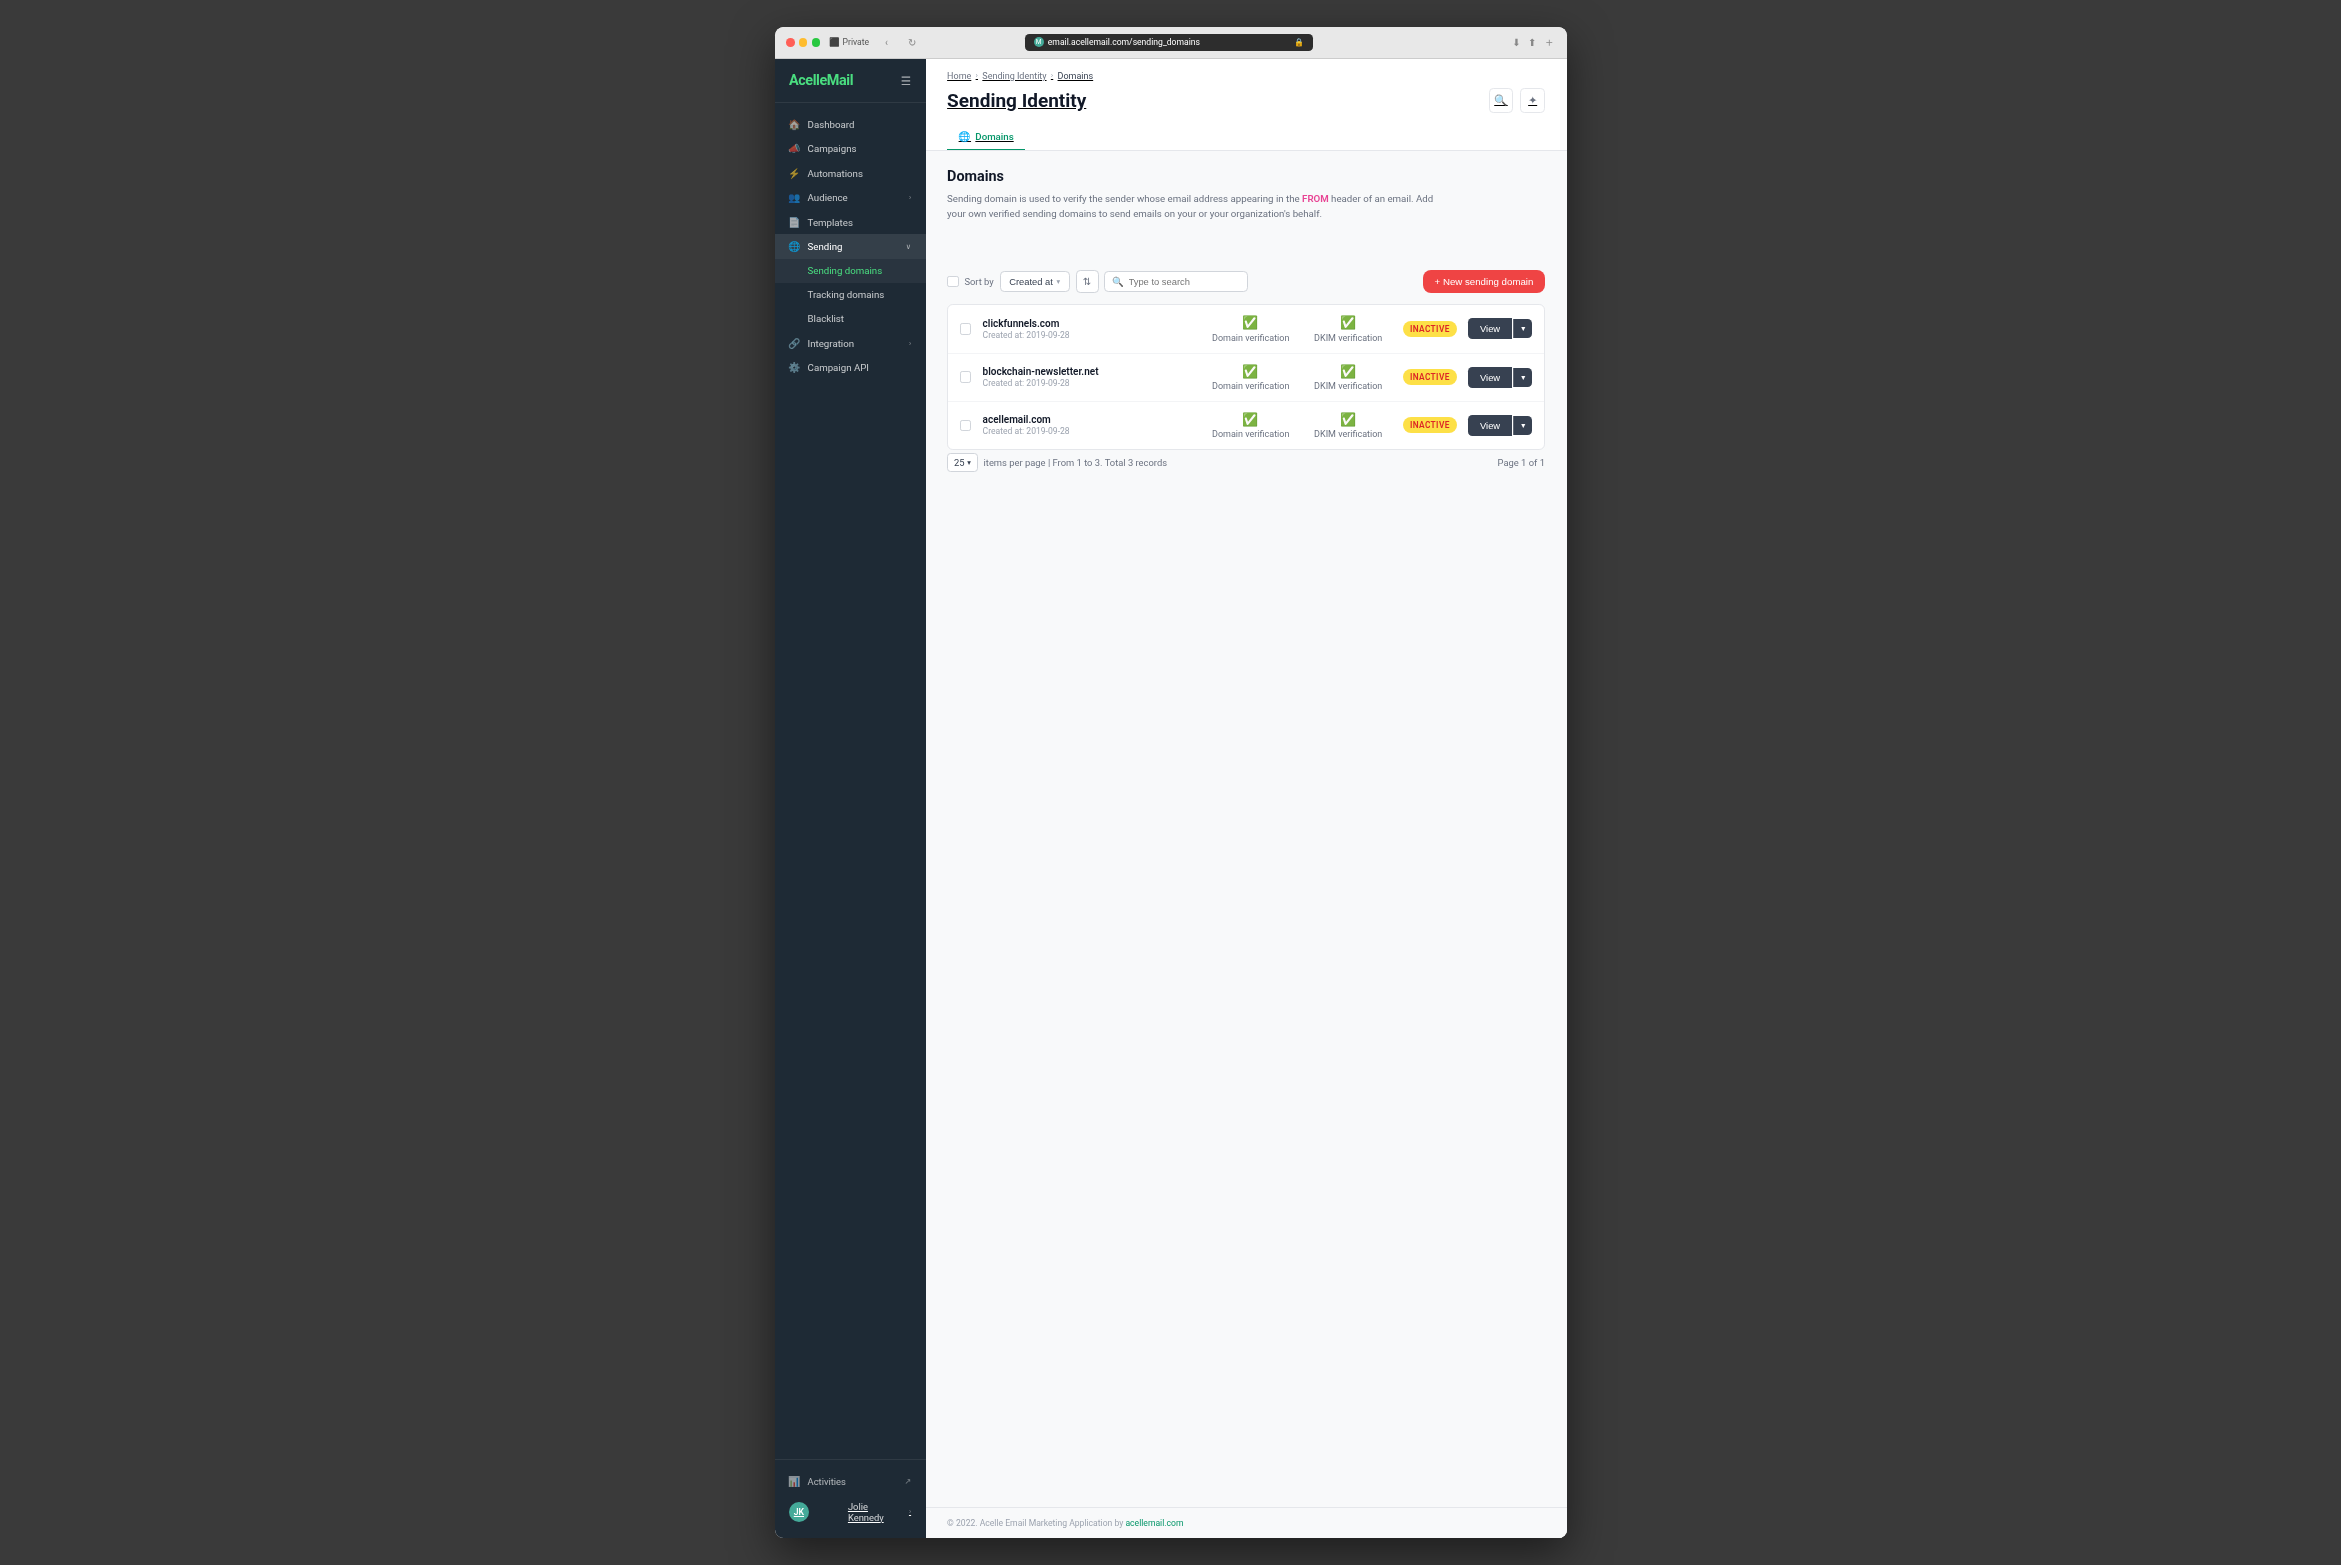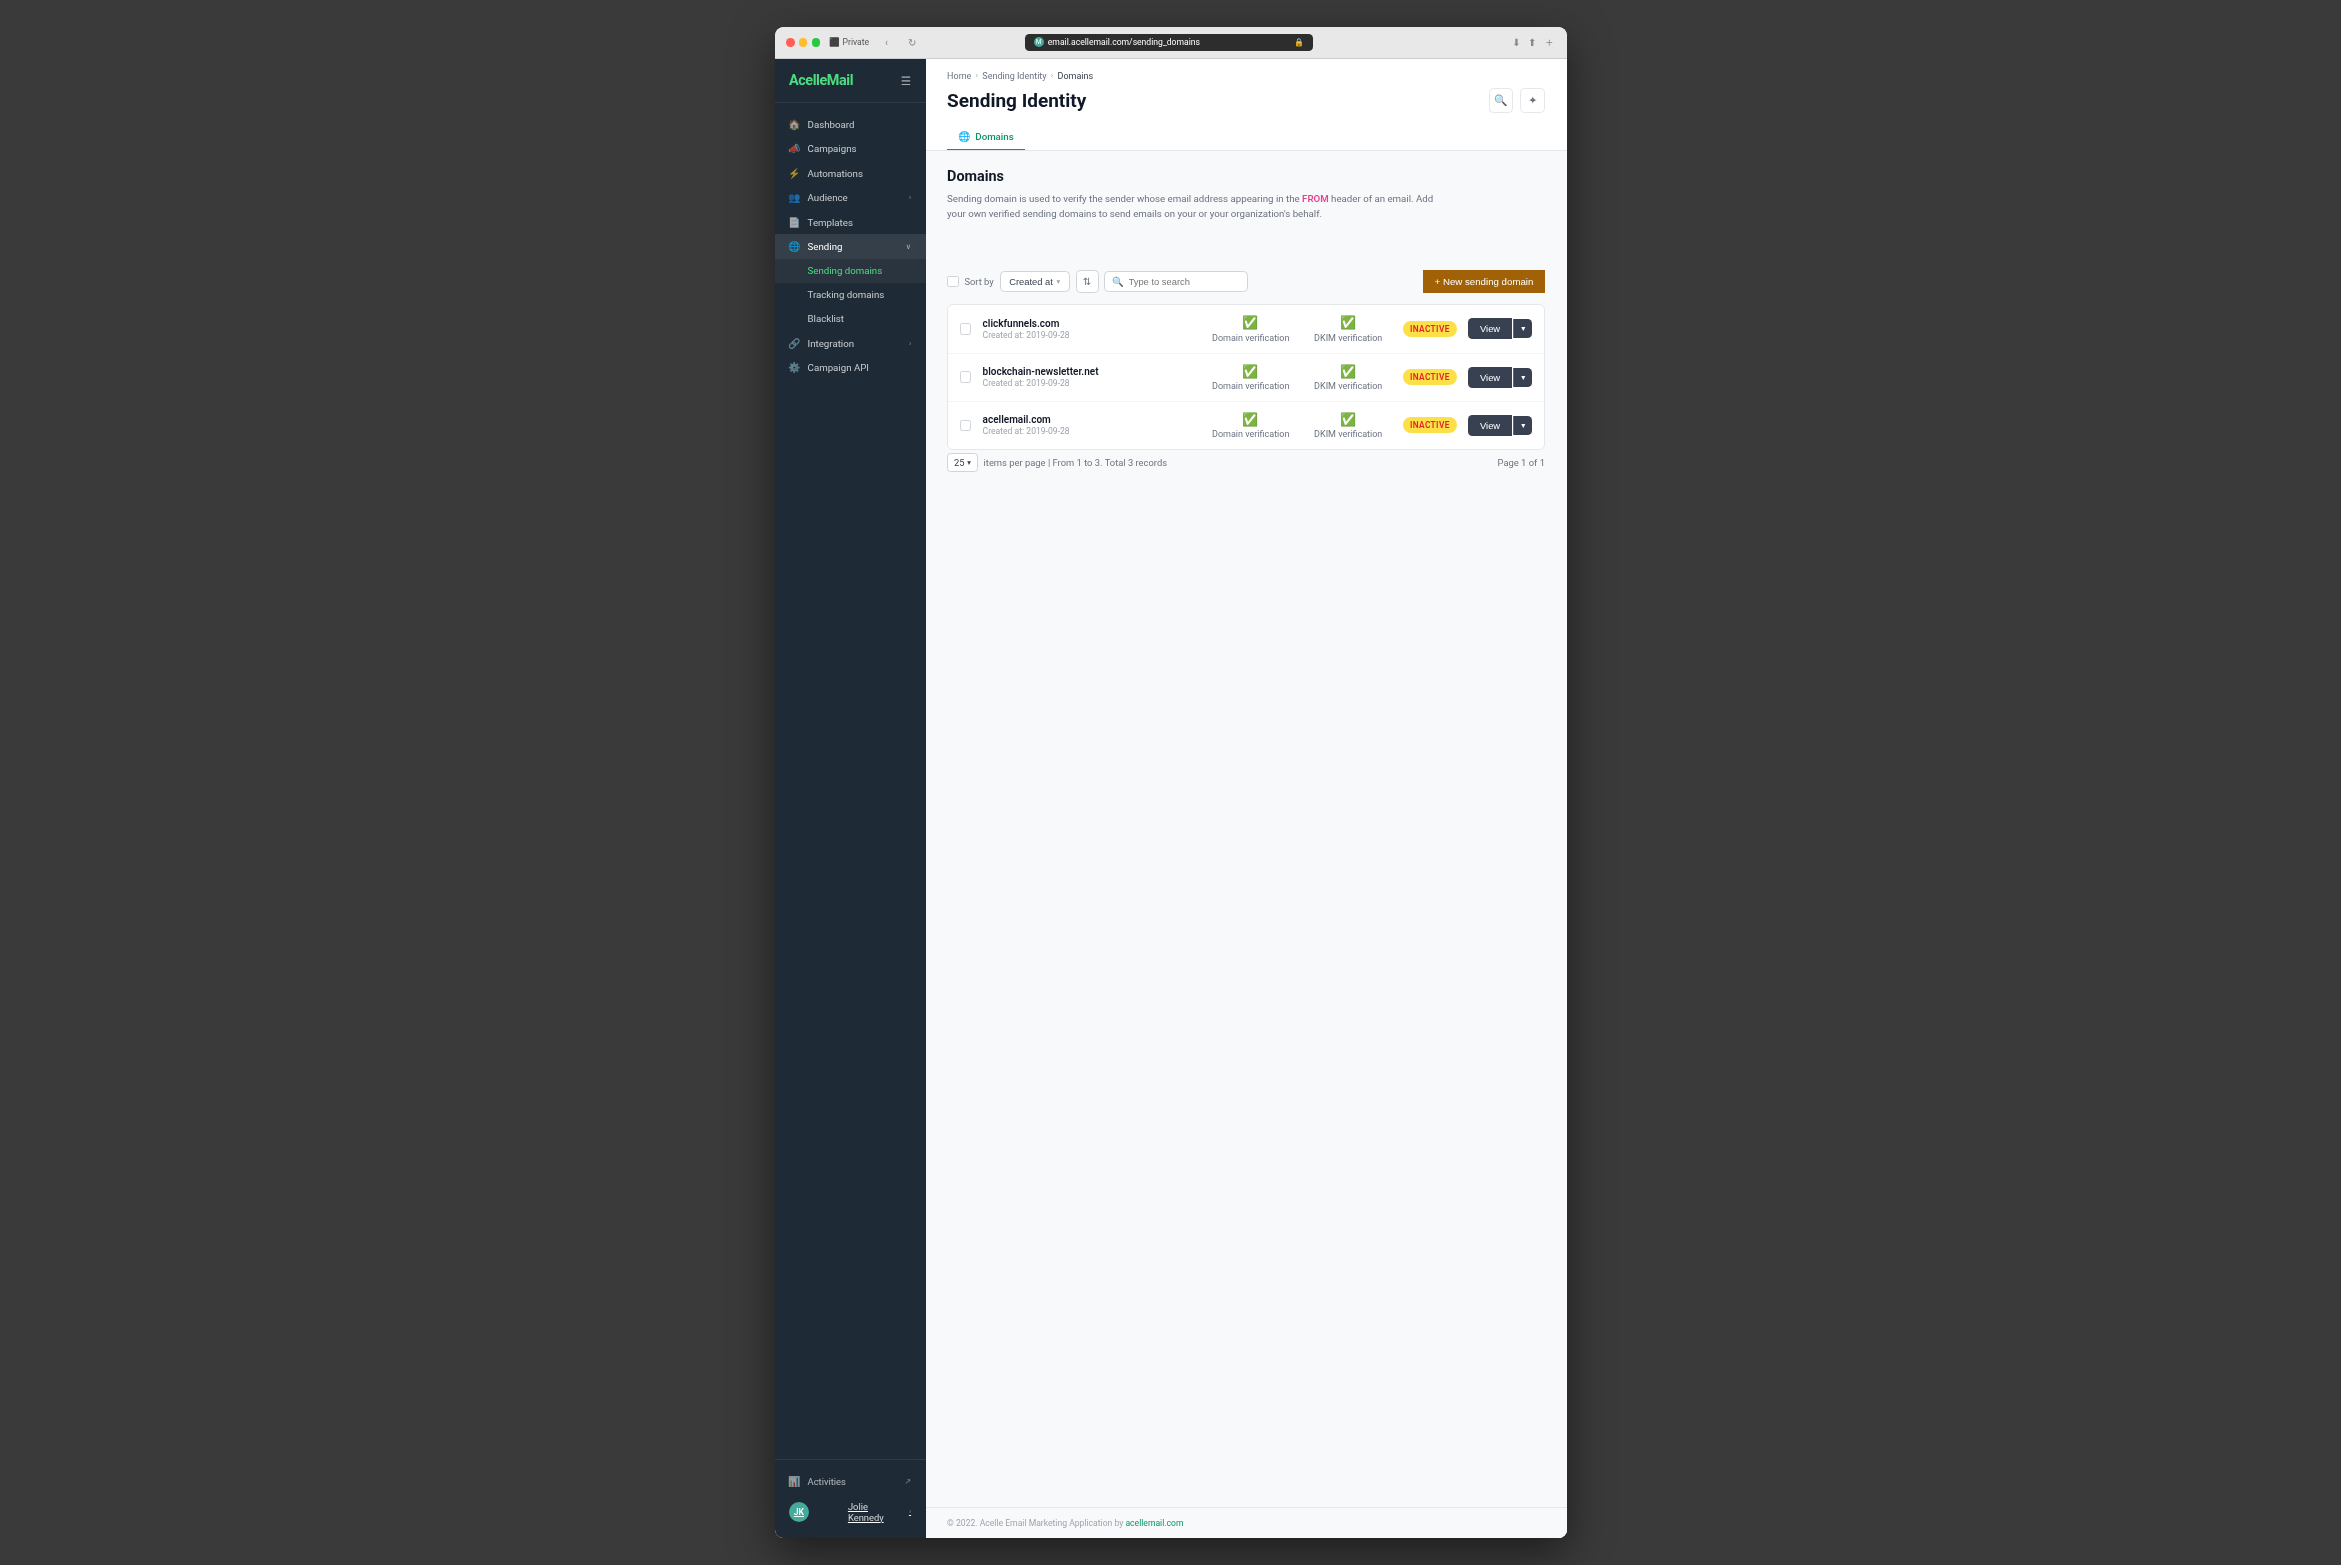--- a/index.html
+++ b/index.html
@@ -211,20 +211,21 @@
       flex: 1;
       background: #f8f9fa;
       overflow-y: auto;
       display: flex;
       flex-direction: column;
     }
     .page-header {
       background: #fff;
       padding: 11.5px 21.6px 0;
       border-bottom: 0.7px solid #e5e7eb;
+      text-decoration: underline;
     }
     .breadcrumb {
       display: flex;
       align-items: center;
       gap: 4.3px;
       font-size: 9px;
       color: #6b7280;
       margin-bottom: 7.2px;
     }
     .breadcrumb a {
@@ -373,24 +374,24 @@
       color: #374151;
       width: 100%;
       background: transparent;
     }
     .search-icon { color: #9ca3af; font-size: 9.4px; }
     .new-domain-btn {
       display: flex;
       align-items: center;
       gap: 4.3px;
       padding: 5.8px 11.5px;
-      background: #a16207;
+      background: #ef4444;
       color: #fff;
       border: none;
-      border-radius: 0;
+      border-radius: 8px;
       font-size: 9.7px;
       font-weight: 500;
       cursor: pointer;
     }
     .domains-table {
       background: #fff;
       border: 0.7px solid #e5e7eb;
       border-radius: 5.8px;
       overflow: hidden;
     }

